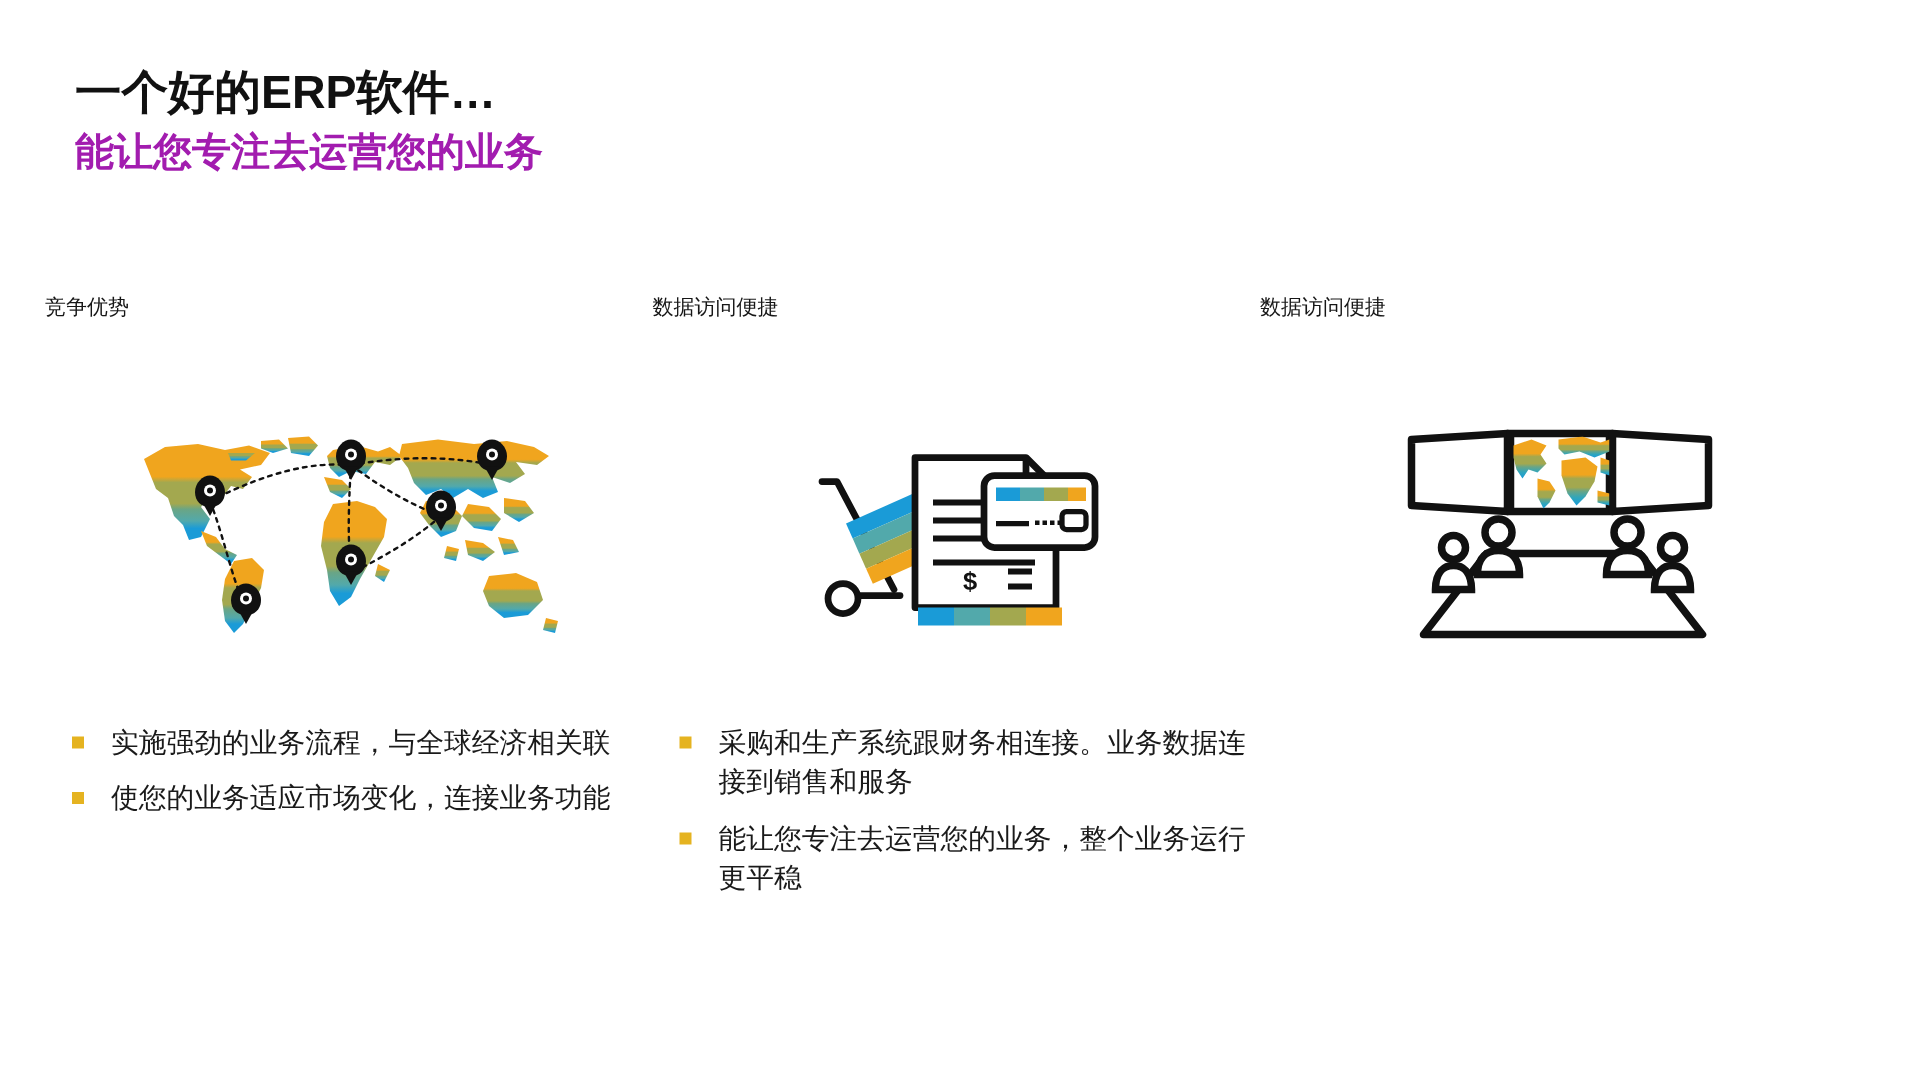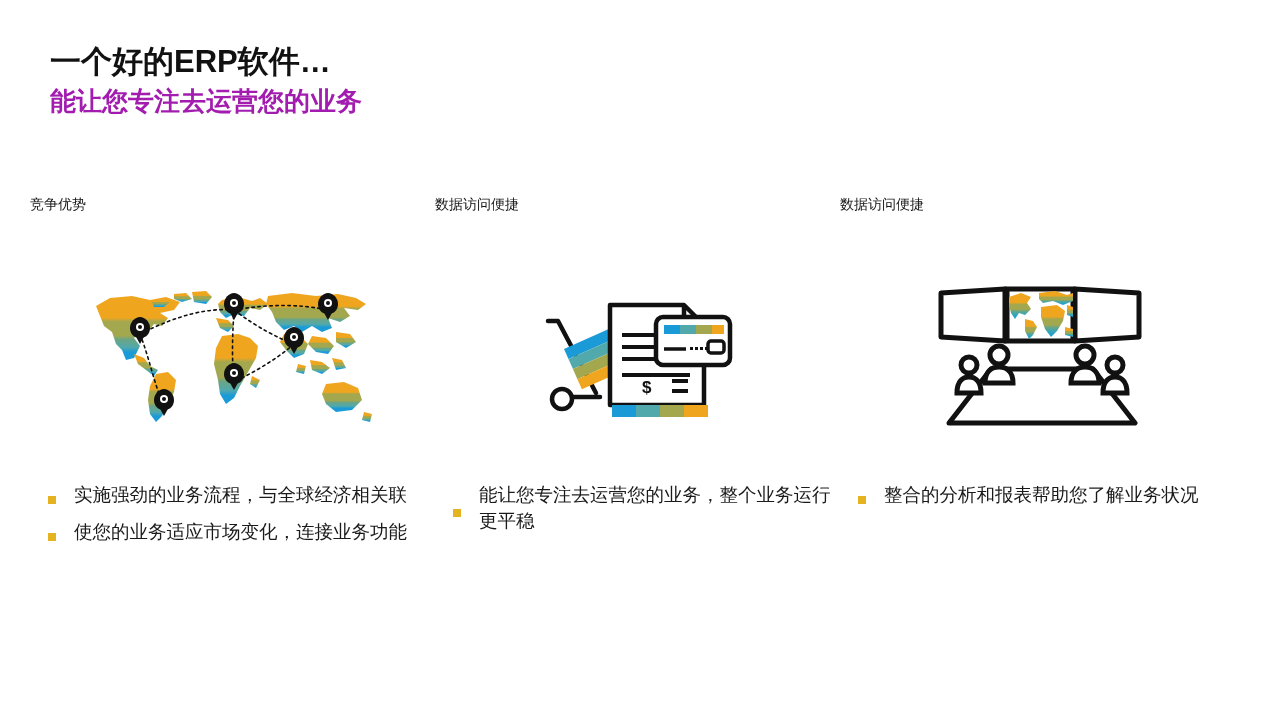--- a/index.html
+++ b/index.html
@@ -75,21 +75,21 @@
   }
 
   .col-bullets {
     margin-top: 24px;
     padding-left: 18px;
     padding-right: 4px;
   }
   .bullet-row {
     display: flex;
     flex-direction: row;
-    align-items: center;
+    align-items: flex-start;
     margin-bottom: 11px;
   }
   .bullet-marker {
     width: 8px;
     height: 8px;
     background: #e5b320;
     flex: 0 0 auto;
     margin-top: 9px;
     margin-right: 18px;
   }
@@ -283,20 +283,24 @@
           <rect x="152" y="54" width="3" height="3"></rect>
           <rect x="157" y="54" width="3" height="3"></rect>
           <rect x="162" y="54" width="3" height="3"></rect>
           <rect x="167" y="54" width="3" height="3"></rect>
         </g>
         <rect x="170" y="48" width="16" height="12" rx="3" fill="#ffffff" stroke="#111111" stroke-width="3.5"></rect>
       </svg>
     </div>
 
     <div class="col-bullets">
+      <div class="bullet-row">
+        <span class="bullet-marker"></span>
+        <span class="bullet-text">采购和生产系统跟财务相连接。业务数据连接到销售和服务</span>
+      </div>
       <div class="bullet-row">
         <span class="bullet-marker"></span>
         <span class="bullet-text">能让您专注去运营您的业务，整个业务运行更平稳</span>
       </div>
     </div>
   </div>
 
   <div class="column col-3">
     <div class="col-heading">数据访问便捷</div>
 
@@ -346,20 +350,16 @@
           <path d="M22 110 C22 98 28 94 34 94 C40 94 46 98 46 110 Z"></path>
         </g>
         <g stroke="#111111" stroke-width="5" fill="#ffffff">
           <circle cx="180" cy="82" r="8"></circle>
           <path d="M168 110 C168 98 174 94 180 94 C186 94 192 98 192 110 Z"></path>
         </g>
       </svg>
     </div>
 
     <div class="col-bullets">
-      <div class="bullet-row">
-        <span class="bullet-marker"></span>
-        <span class="bullet-text">整合的分析和报表帮助您了解业务状况</span>
-      </div>
     </div>
   </div>
 
 </div>
 
 </body></html>

